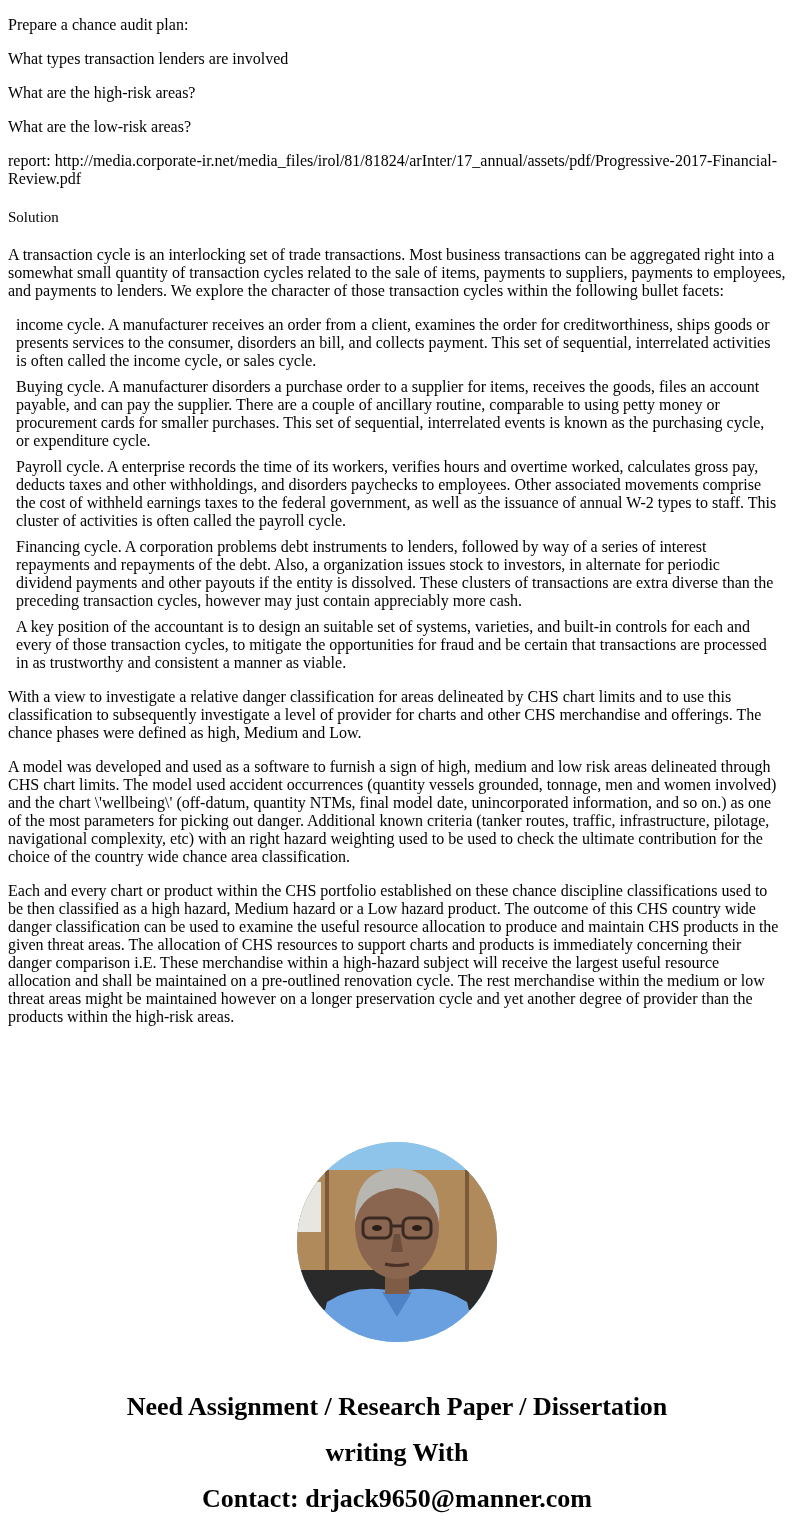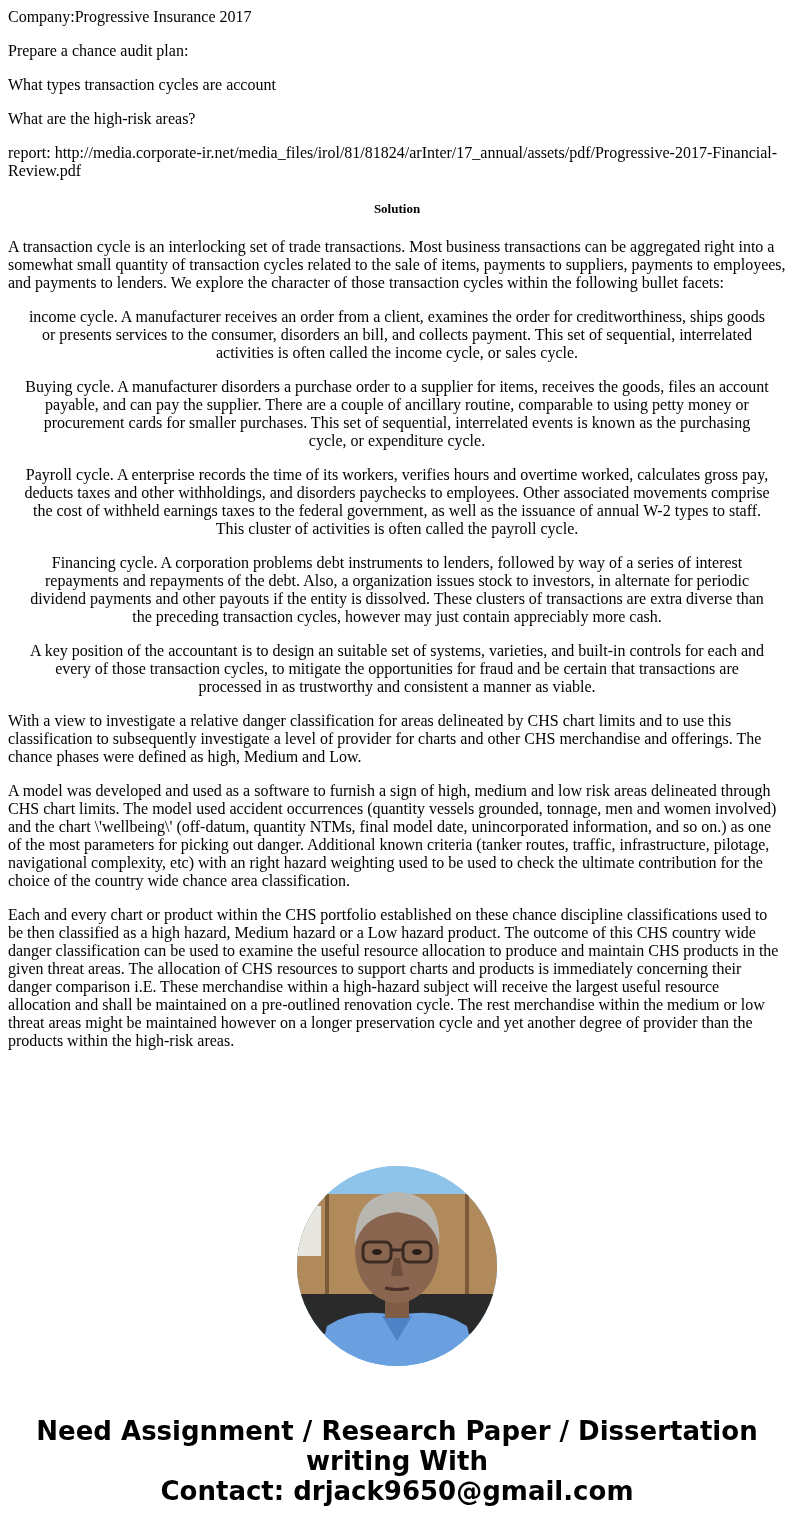--- a/index.html
+++ b/index.html
@@ -9,28 +9,27 @@
     font-family: "Liberation Serif", "DejaVu Serif", serif;
     font-size: 16px;
     line-height: 18px;
     color: #000000;
     position: relative;
   }
   .content { padding: 0 8px; }
   p { margin: 16px 0; }
   p.first { margin-top: 8px; }
   h3 {
-    font-size: 13px;
+    font-size: 15px;
     line-height: 22px;
-    font-weight: bold;
+    font-weight: normal;
     margin: 18px 0 18px 0;
-    text-align: center;
   }
   .cycles { margin: 16px 0; }
-  .cycles div { margin: 16px; text-align: center; }
+  .cycles div { margin: 8px; }
   .spacer { height: 100px; }
   .avatar-wrap {
     display: flex;
     justify-content: center;
     margin-top: 0;
   }
   .avatar {
     width: 200px;
     height: 200px;
     border-radius: 50%;
@@ -40,30 +39,30 @@
   }
   .footer {
     font-family: "DejaVu Sans", "Liberation Sans", sans-serif;
     font-weight: bold;
     font-size: 26px;
     line-height: 30px;
     text-align: center;
     margin-top: 50px;
     padding: 0 8px 20px 8px;
   }
-  .footer div { margin: 0; }
+  .footer div { margin: 16px; font-family: Liberation Serif, serif; }
 </style>
 </head>
 <body>
 
 <div class="content">
-  <p class="first">Company:Progressive Insurance 2017</p>
   <p>Prepare a chance audit plan:</p>
-  <p>What types transaction cycles are account</p>
+  <p>What types transaction lenders are involved</p>
   <p>What are the high-risk areas?</p>
+  <p>What are the low-risk areas?</p>
   <p>report: http://media.corporate-ir.net/media_files/irol/81/81824/arInter/17_annual/assets/pdf/Progressive-2017-Financial-Review.pdf</p>
 
   <h3>Solution</h3>
 
   <p>A transaction cycle is an interlocking set of trade transactions. Most business transactions can be aggregated right into a somewhat small quantity of transaction cycles related to the sale of items, payments to suppliers, payments to employees, and payments to lenders. We explore the character of those transaction cycles within the following bullet facets:</p>
 
   <div class="cycles">
     <div>income cycle. A manufacturer receives an order from a client, examines the order for creditworthiness, ships goods or presents services to the consumer, disorders an bill, and collects payment. This set of sequential, interrelated activities is often called the income cycle, or sales cycle.</div>
     <div>Buying cycle. A manufacturer disorders a purchase order to a supplier for items, receives the goods, files an account payable, and can pay the supplier. There are a couple of ancillary routine, comparable to using petty money or procurement cards for smaller purchases. This set of sequential, interrelated events is known as the purchasing cycle, or expenditure cycle.</div>
     <div>Payroll cycle. A enterprise records the time of its workers, verifies hours and overtime worked, calculates gross pay, deducts taxes and other withholdings, and disorders paychecks to employees. Other associated movements comprise the cost of withheld earnings taxes to the federal government, as well as the issuance of annual W-2 types to staff. This cluster of activities is often called the payroll cycle.</div>
@@ -99,14 +98,14 @@
       <ellipse cx="120" cy="86" rx="5" ry="3" fill="#2a1c16"></ellipse>
       <path d="M97 92 L94 110 L106 110 L103 92 Z" fill="#6e4e3c"></path>
       <path d="M88 122 Q100 125 112 122" stroke="#4a3026" stroke-width="3" fill="none"></path>
     </svg>
   </div>
 </div>
 
 <div class="footer">
   <div>Need Assignment / Research Paper / Dissertation</div>
   <div>writing With</div>
-  <div>Contact: drjack9650@gmail.com</div>
+  <div>Contact: drjack9650@manner.com</div>
 </div>
 
 </body></html>

